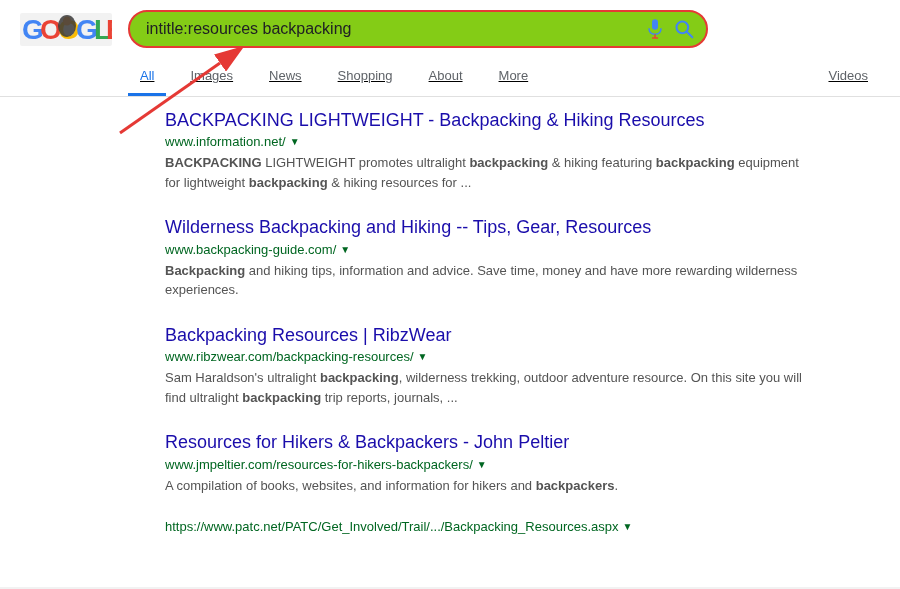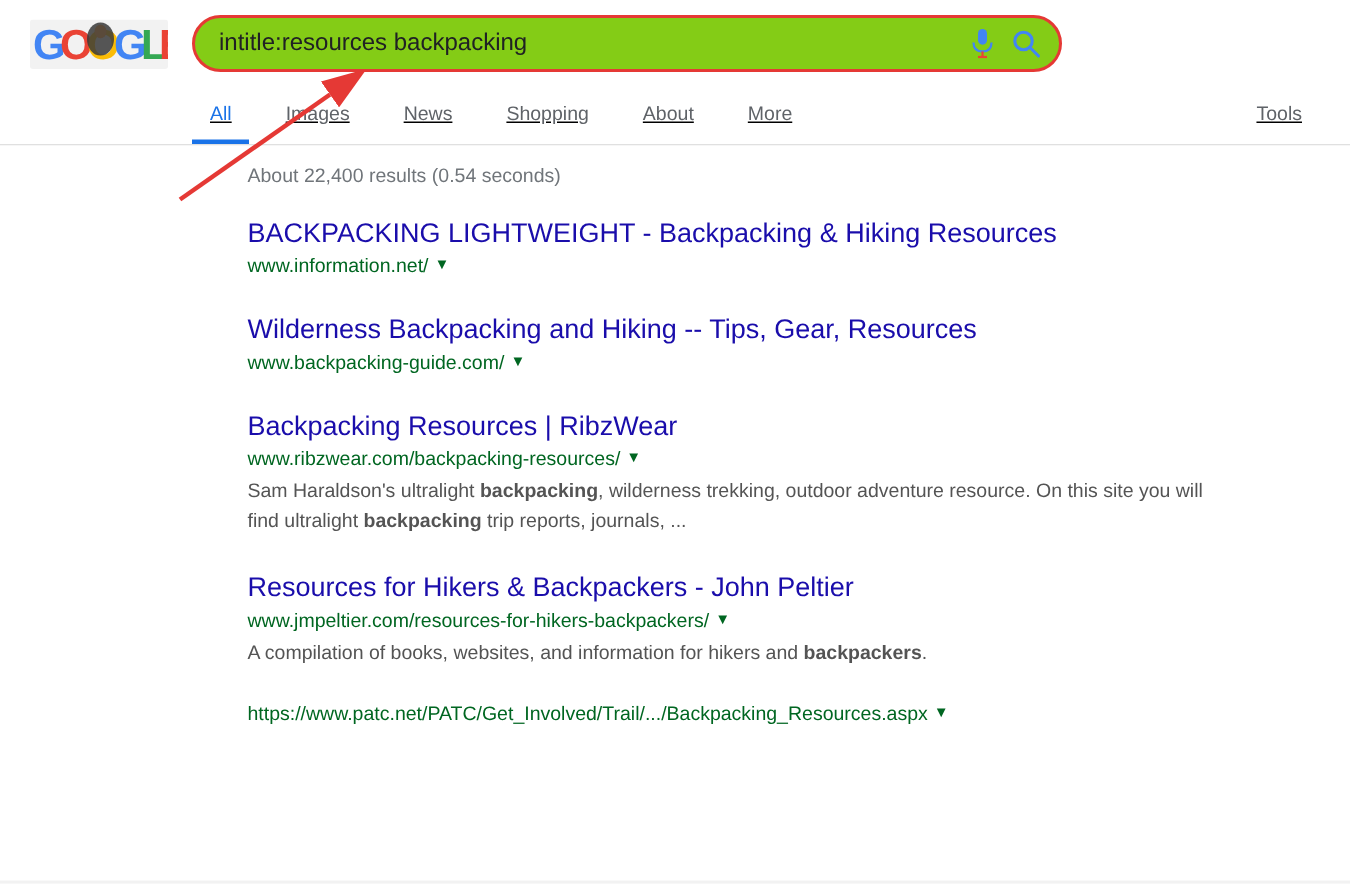--- a/index.html
+++ b/index.html
@@ -197,56 +197,61 @@
     </div>
 
     <nav class="nav-tabs">
       <a class="nav-tab active">All</a>
       <a class="nav-tab">Images</a>
       <a class="nav-tab">News</a>
       <a class="nav-tab">Shopping</a>
       <a class="nav-tab">About</a>
       <a class="nav-tab">More</a>
       <div style="flex:1"></div>
-      <a class="nav-tab">Tools</a>
+      <a class="nav-tab">Videos</a>
     </nav>
   </div>
 
   <div class="red-arrow">
     <svg width="160" height="90" viewBox="0 0 160 90" xmlns="http://www.w3.org/2000/svg">
 
       <defs>
         <marker id="arrowhead" markerWidth="10" markerHeight="7" refX="0" refY="3.5" orient="auto">
           <polygon points="0 0, 10 3.5, 0 7" fill="#e53935"></polygon>
         </marker>
       </defs>
       <line x1="30" y1="85" x2="130" y2="15" stroke="#e53935" stroke-width="3" marker-end="url(#arrowhead)"></line>
     </svg>
   </div>
 
   <div class="main-content">
-    <div class="results-count">About 22,400 results (0.54 seconds)</div>
 
     <div class="result-item">
       <div class="result-title">
         <a href="#">BACKPACKING LIGHTWEIGHT - Backpacking &amp; Hiking Resources</a>
       </div>
       <div class="result-url-line">
         <span class="result-url">www.information.net/</span>
         <span class="result-url-arrow">▼</span>
       </div>
+      <div class="result-snippet">
+        <b>BACKPACKING</b> LIGHTWEIGHT promotes ultralight <b>backpacking</b> &amp; hiking featuring <b>backpacking</b> equipment for lightweight <b>backpacking</b> &amp; hiking resources for ...
+      </div>
     </div>
 
     <div class="result-item">
       <div class="result-title">
         <a href="#">Wilderness Backpacking and Hiking -- Tips, Gear, Resources</a>
       </div>
       <div class="result-url-line">
         <span class="result-url">www.backpacking-guide.com/</span>
         <span class="result-url-arrow">▼</span>
+      </div>
+      <div class="result-snippet">
+        <b>Backpacking</b> and hiking tips, information and advice. Save time, money and have more rewarding wilderness experiences.
       </div>
     </div>
 
     <div class="result-item">
       <div class="result-title">
         <a href="#">Backpacking Resources | RibzWear</a>
       </div>
       <div class="result-url-line">
         <span class="result-url">www.ribzwear.com/backpacking-resources/</span>
         <span class="result-url-arrow">▼</span>

